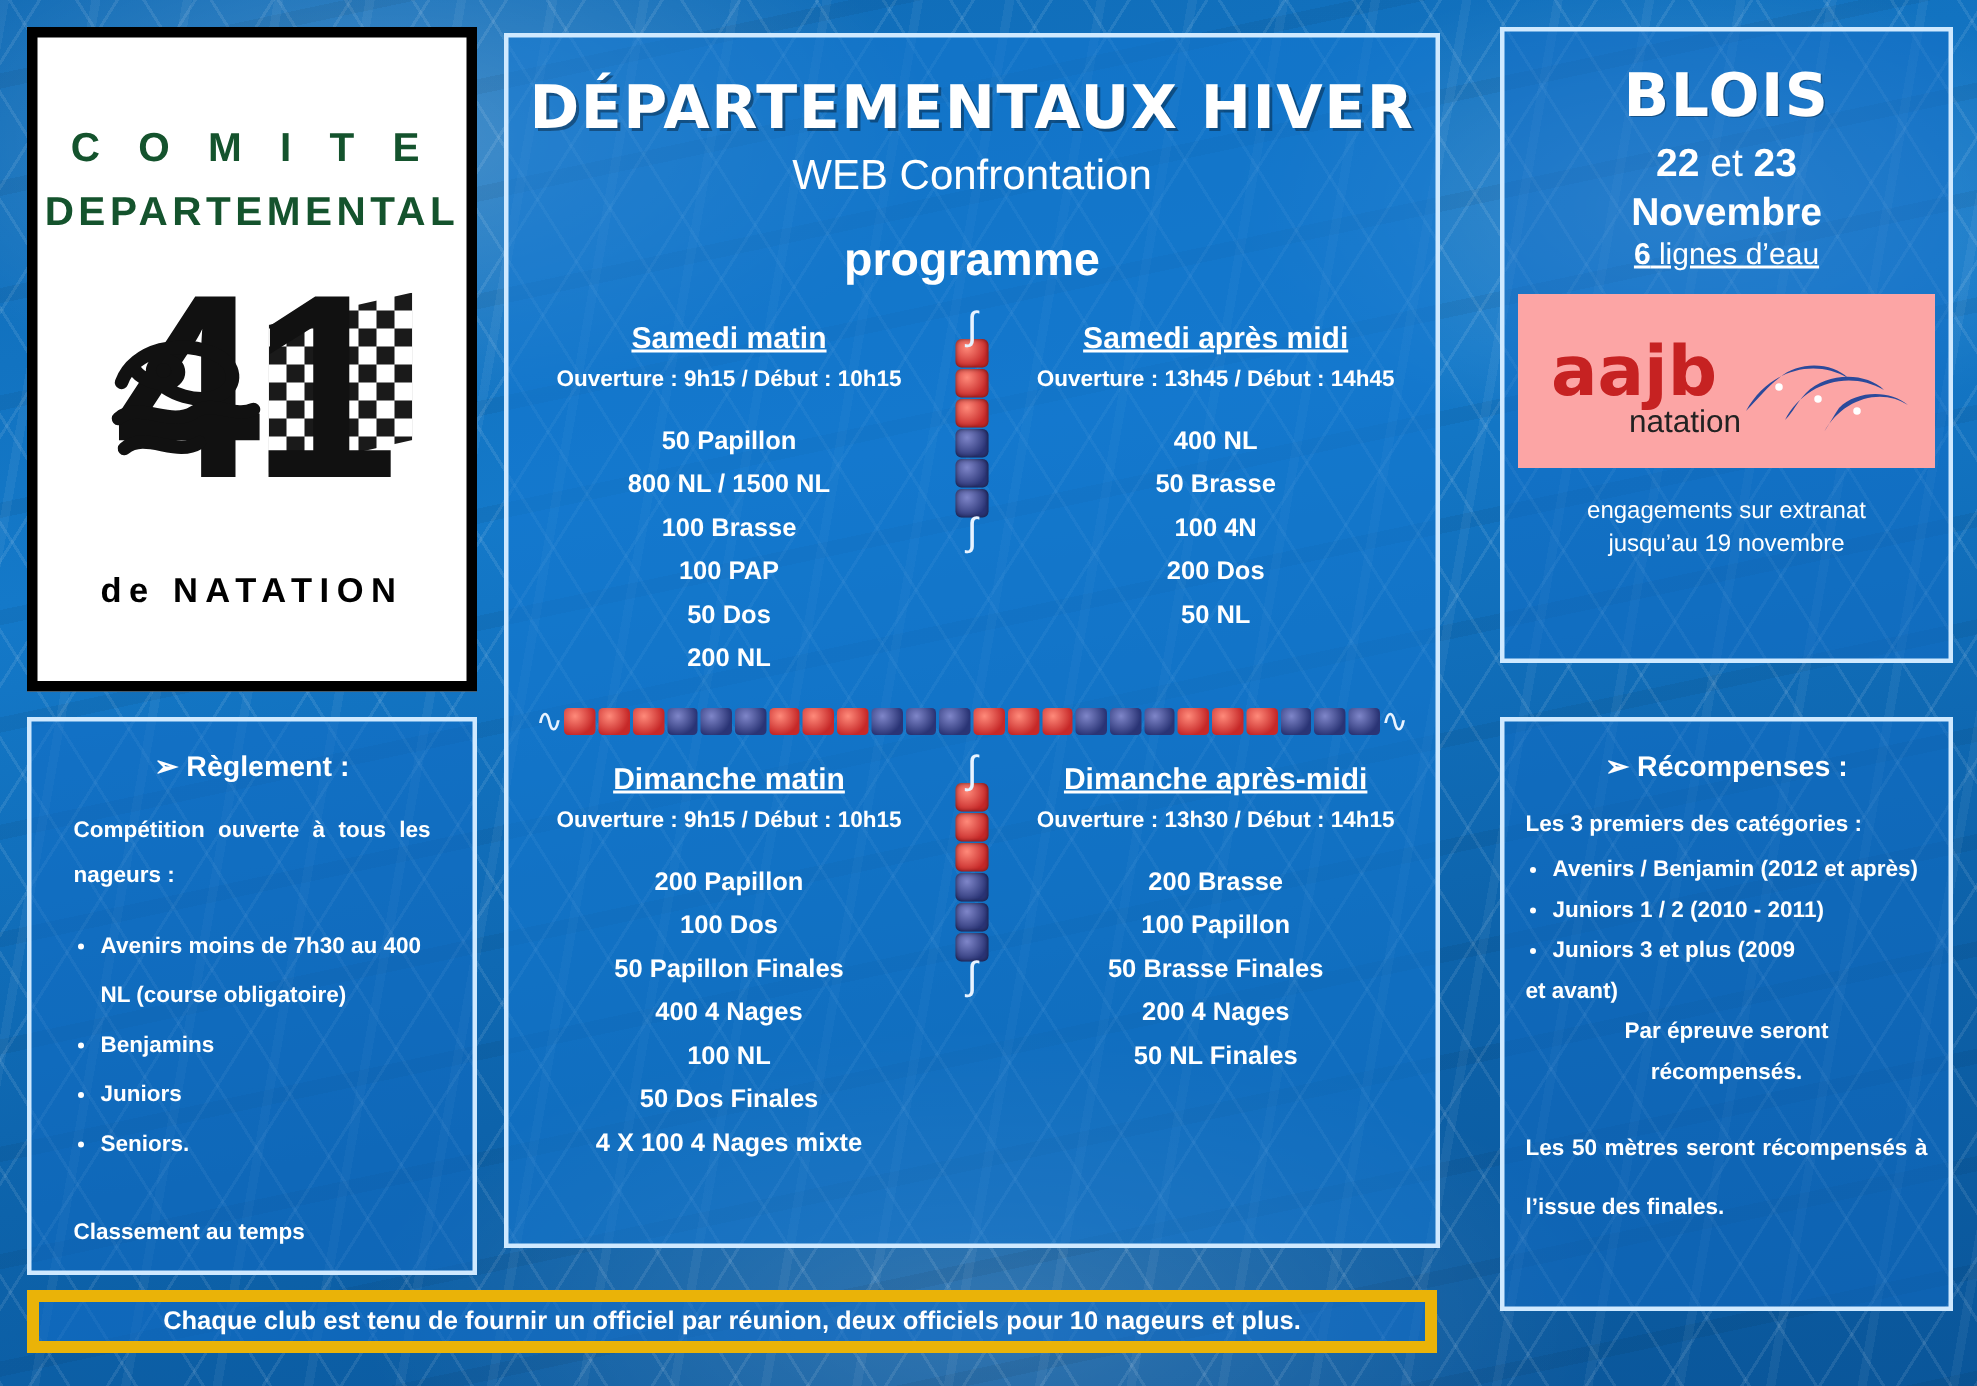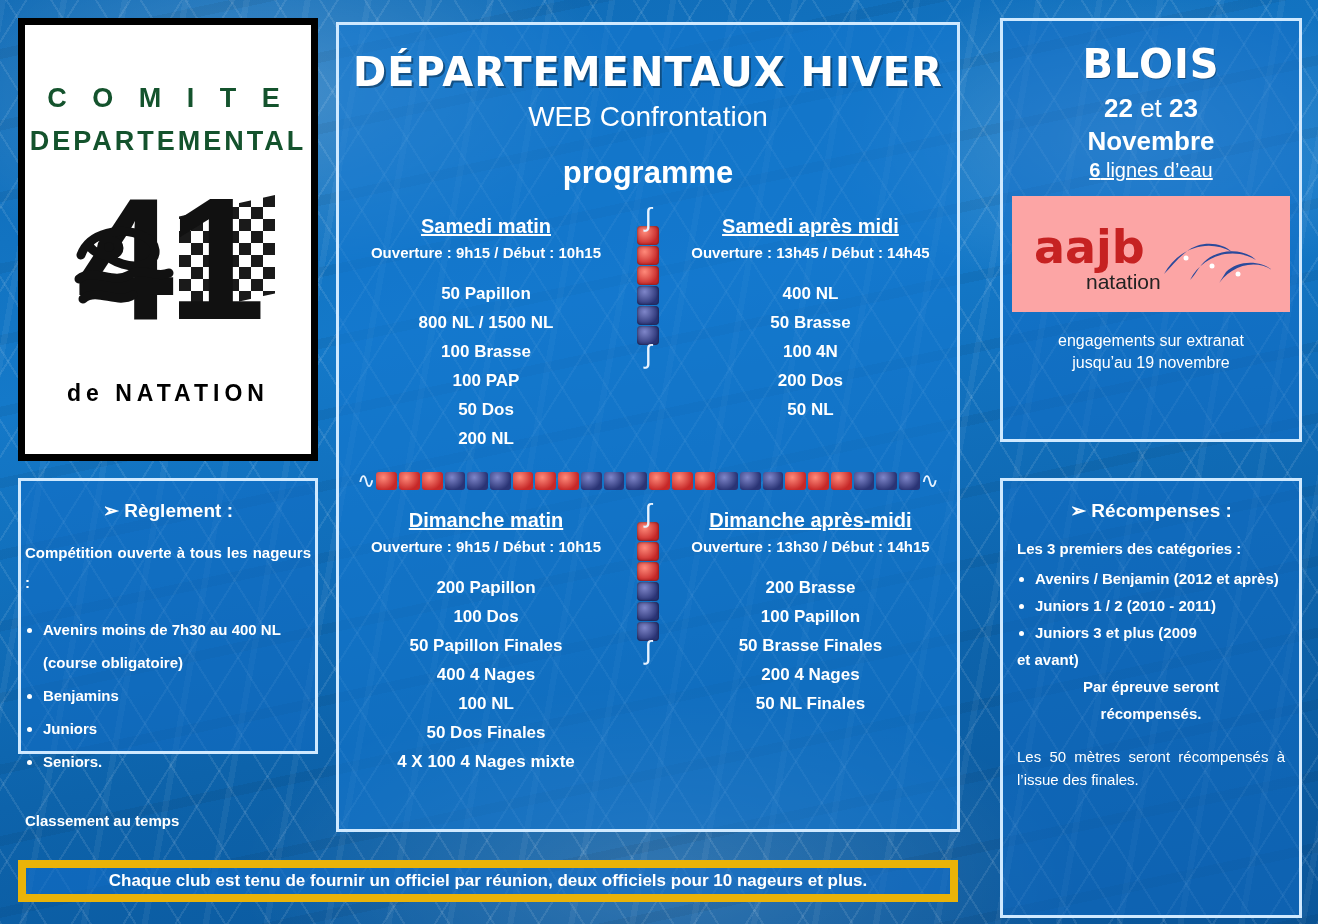--- a/index.html
+++ b/index.html
@@ -137,42 +137,42 @@
   #aajb .aajb-main{font-size:46px;font-weight:bold;color:#c62222;line-height:42px;
     font-family:"DejaVu Sans", sans-serif;}
   #aajb .aajb-sub{font-size:21px;color:#222;margin-left:52px;margin-top:2px;}
   #aajb .aajb-fish{
     position:absolute;right:14px;top:22px;width:120px;height:80px;color:#2b4a9b;
   }
   #blois-note{font-size:16px;margin-top:18px;line-height:22px;}
 
   
   #reglement{
-    left:18px;top:478px;width:300px;height:276px;
+    left:18px;top:478px;width:300px;height:372px;
     background:rgba(18,110,200,.5);border:3px solid #cfe9ff;color:#fff;
-    padding:14px 4px;font-size:15px;
+    padding:14px 28px;font-size:15px;
   }
   #reglement h3{margin:4px 0 16px;text-align:center;font-size:19px;font-weight:bold;}
   #reglement p.just{text-align:justify;line-height:30px;font-weight:bold;}
   #reglement ul{margin:6px 0 0 4px;padding-left:14px;}
   #reglement li{line-height:33px;font-weight:bold;}
   #reglement .foot{margin-top:34px;font-weight:bold;}
 
   
   #recompenses{
-    left:1000px;top:478px;width:302px;height:440px;
+    left:1000px;top:478px;width:302px;height:396px;
     background:rgba(18,110,200,.5);border:3px solid #cfe9ff;color:#fff;
     padding:14px 14px;font-size:15px;
   }
   #recompenses h3{margin:4px 0 18px;text-align:center;font-size:19px;font-weight:bold;}
   #recompenses .lead{font-weight:bold;margin-bottom:8px;}
   #recompenses ul{margin:0 0 0 2px;padding-left:16px;}
   #recompenses li{line-height:27px;font-weight:bold;}
   #recompenses .centerline{text-align:center;font-weight:bold;line-height:27px;}
-  #recompenses .just{text-align:justify;font-weight:normal;line-height:23px;margin-top:18px;}
+  #recompenses .just{text-align:justify;font-weight:bold;line-height:39px;margin-top:18px;}
 
   
   #banner{
     left:18px;top:860px;width:940px;height:42px;
     background:rgba(18,110,200,.6);border:8px solid #eab308;
     color:#fff;font-weight:bold;font-size:17px;
     display:flex;align-items:center;justify-content:center;text-align:center;
   }
 </style>
 </head>

